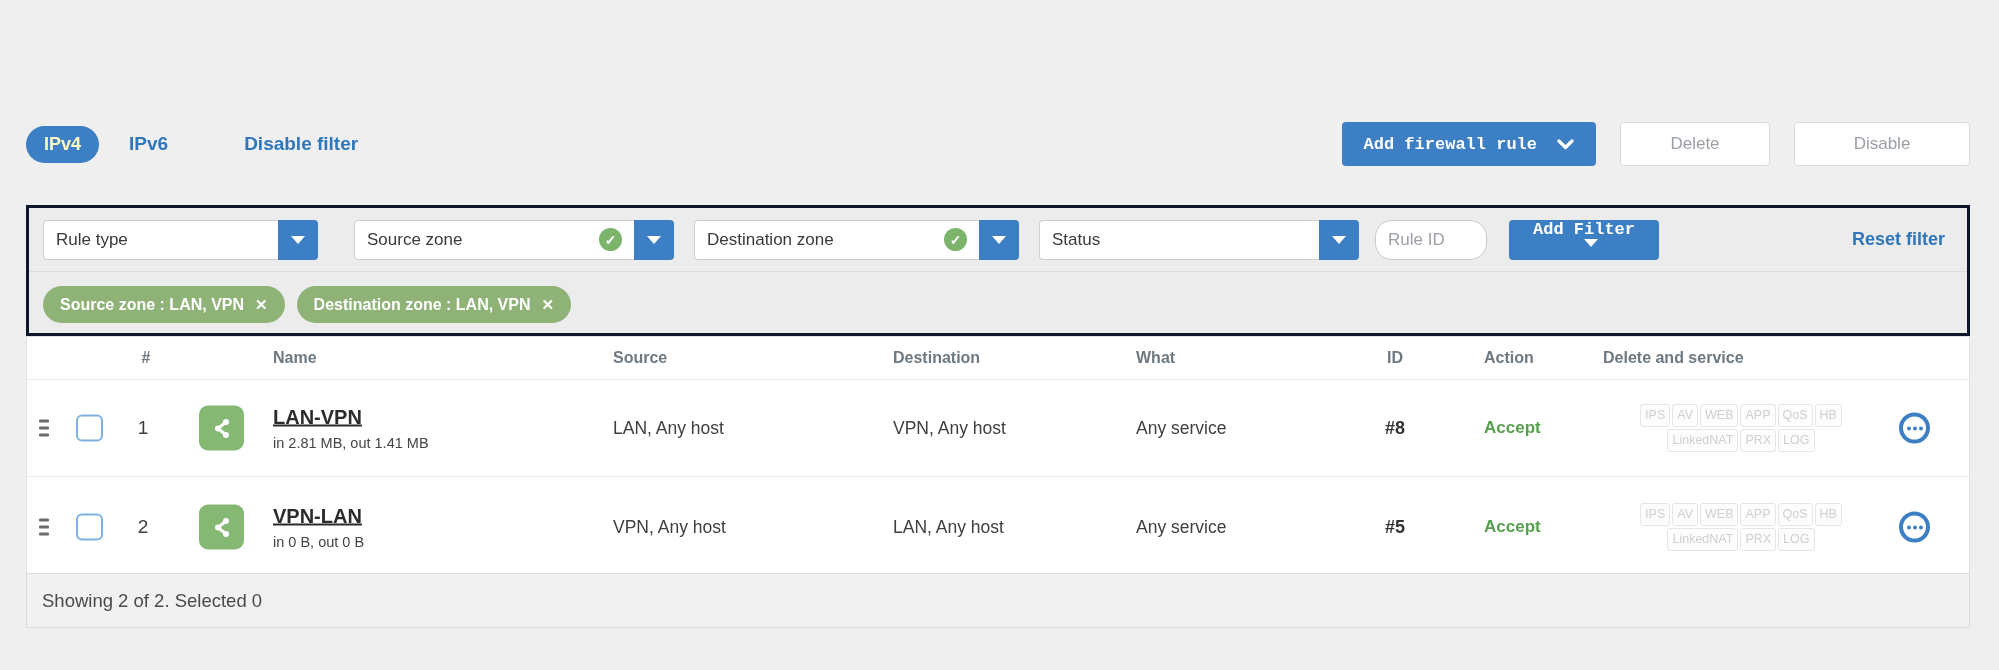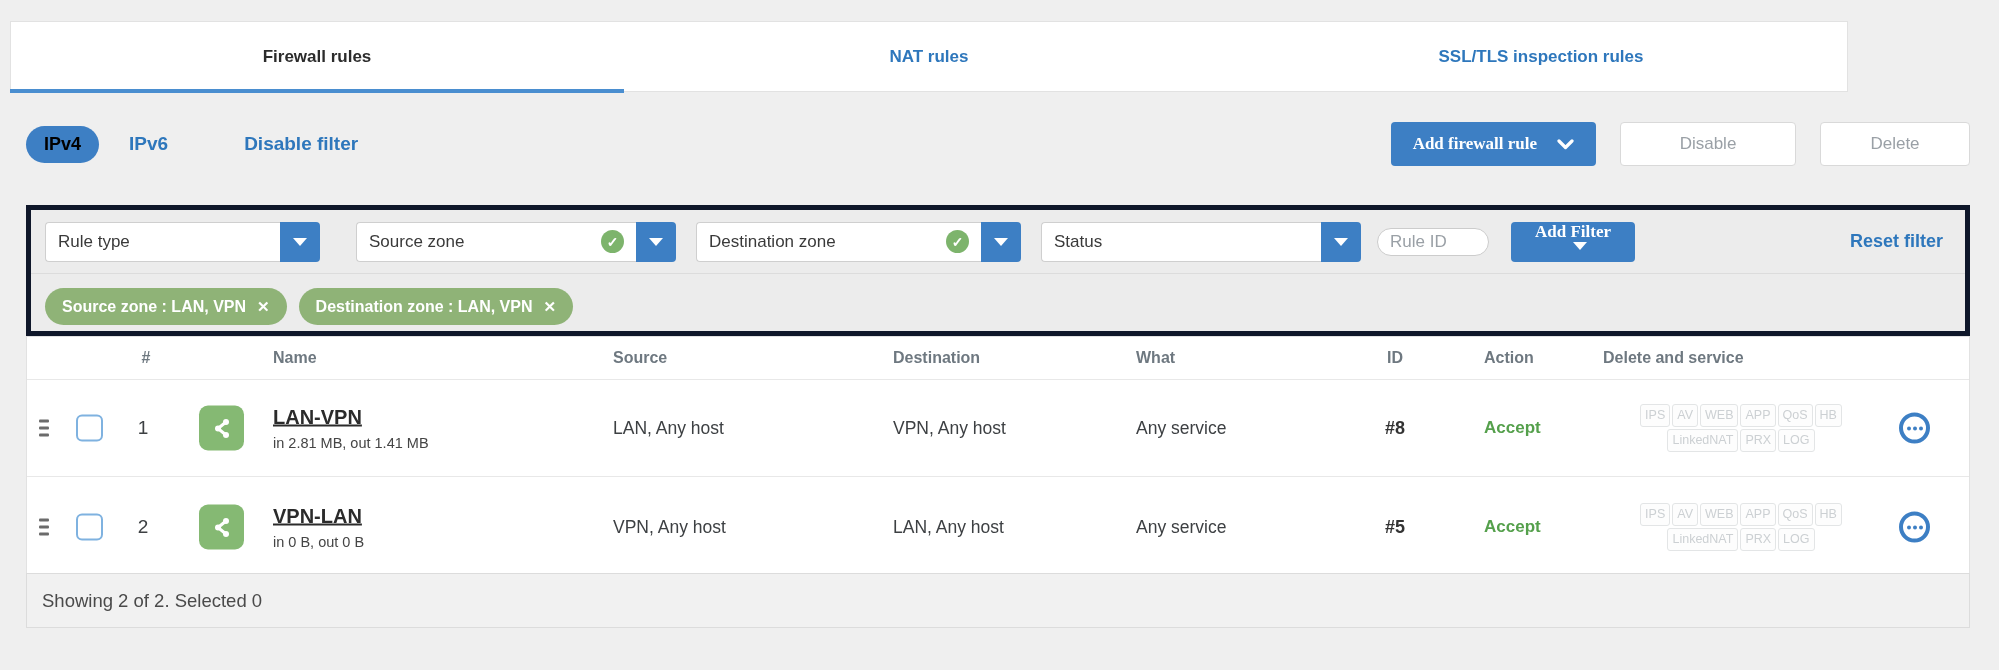--- a/index.html
+++ b/index.html
@@ -13,39 +13,39 @@
             background:#ffffff; border:1px solid #e2e2e2; display:flex; }
   .tab { flex:1; display:flex; align-items:center; justify-content:center;
          font-size:17px; font-weight:bold; color:#2e77bc; cursor:pointer; position:relative; }
   .tab.active { color:#2c2c2c; }
   .tab.active::after { content:""; position:absolute; left:-1px; right:-1px; bottom:-2px;
                        height:4px; background:#4a8ed0; }
 
   
   .actions { position:absolute; left:26px; top:122px; width:1944px; height:44px;
              display:flex; align-items:center; }
-  .ipv4-pill { background:#3d7fc4; color:#000000; font-weight:bold; font-size:18px;
+  .ipv4-pill { background:#3d7fc4; color:#fef9c3; font-weight:bold; font-size:18px;
                height:37px; padding:0 18px; border-radius:19px; display:flex;
                align-items:center; cursor:pointer; }
   .ipv6-link { color:#2e77bc; font-weight:bold; font-size:19px; margin-left:30px; cursor:pointer; }
   .disable-filter-link { color:#2e77bc; font-weight:bold; font-size:19px; margin-left:76px; cursor:pointer; }
   .spacer { flex:1; }
   .btn-primary { background:#3d7fc4; color:#fff; border:none; border-radius:4px;
                  height:44px; padding:0 22px; font-size:17px; font-weight:600;
-                 font-family:Liberation Serif, serif; display:flex; align-items:center; cursor:pointer; }
+                 font-family:Liberation Mono, monospace; display:flex; align-items:center; cursor:pointer; }
   .btn-primary .chev { margin-left:20px; display:flex; }
   .btn-ghost { background:#fff; border:1px solid #d9d9d9; border-radius:4px;
                color:#9aa0a6; font-size:17px; font-family:inherit; height:44px;
                display:flex; align-items:center; justify-content:center; cursor:pointer; }
   .btn-disable { width:176px; margin-left:24px; }
   .btn-delete  { width:150px; margin-left:24px; }
 
   
   .filter-panel { position:absolute; left:26px; top:205px; width:1944px; height:131px;
-                  background:#ececec; border:5px solid #0f172a; }
+                  background:#ececec; border:3px solid #0f172a; }
   .filter-row { height:64px; border-bottom:1px solid #dcdcdc; display:flex;
                 align-items:center; padding:0 14px; }
   .dd { display:flex; height:40px; cursor:pointer; }
   .dd-field { background:#fff; border:1px solid #cfcfcf; border-right:none;
               border-radius:4px 0 0 4px; display:flex; align-items:center;
               padding:0 12px; font-size:17px; color:#3a3a3a; }
   .dd-field .flabel { flex:1; }
   .dd-check { width:23px; height:23px; border-radius:50%; background:#7db46c; color:#fff;
               font-size:14px; font-weight:bold; display:flex; align-items:center;
               justify-content:center; margin-left:10px; }
@@ -53,21 +53,21 @@
             display:flex; align-items:center; justify-content:center; }
   .tri-down { width:0; height:0; border-left:7px solid transparent;
               border-right:7px solid transparent; border-top:8px solid #fff; }
   .dd-ruletype .dd-field { width:235px; }
   .dd-srczone  .dd-field { width:280px; }
   .dd-dstzone  .dd-field { width:285px; }
   .dd-status   .dd-field { width:280px; }
   .dd { margin-right:16px; }
   .dd-ruletype { margin-right:36px; }
   .dd-dstzone  { margin-left:4px; margin-right:20px; }
-  .rule-id-input { width:112px; height:28px; border:1px solid #ccc; border-radius:17px;
+  .rule-id-input { width:112px; height:40px; border:1px solid #ccc; border-radius:17px;
                    font-size:17px; font-family:inherit; color:#3a3a3a; padding:0 12px;
                    background:#fff; }
   .rule-id-input::placeholder { color:#9aa0a6; }
   .btn-addfilter { margin-left:22px; height:40px; padding:0 24px;flex-direction:column; }
   .btn-addfilter .chev2 { margin-left:14px; }
   .reset-filter-link { margin-left:auto; margin-right:8px; color:#2e77bc;
                        font-weight:bold; font-size:18px; cursor:pointer; }
 
   .chip-row { height:65px; display:flex; align-items:center; padding:0 14px; gap:12px; }
   .chip { background:#8fb377; color:#fff; height:37px; border-radius:19px;
@@ -122,41 +122,36 @@
   
   .table-footer { position:absolute; left:26px; top:573px; width:1944px; height:55px;
                   background:#f1f1f1; border:1px solid #dcdcdc; display:flex;
                   align-items:center; padding:14px 15px; font-size:18.5px; color:#4a4a4a; }
 </style>
 </head>
 <body>
 
 <div id="app">
 
-  <div class="tabbar">
-    <div class="tab active">Firewall rules</div>
-    <div class="tab">NAT rules</div>
-    <div class="tab">SSL/TLS inspection rules</div>
-  </div>
 
   <div class="actions">
     <div class="ipv4-pill">IPv4</div>
     <div class="ipv6-link">IPv6</div>
     <div class="disable-filter-link">Disable filter</div>
     <div class="spacer"></div>
     <button class="btn-primary">
       <span>Add firewall rule</span>
       <span class="chev">
         <svg width="17" height="11" viewBox="0 0 17 11">
           <polyline points="2,2 8.5,8.5 15,2" fill="none" stroke="#ffffff" stroke-width="3.2" stroke-linecap="round" stroke-linejoin="round"></polyline>
         </svg>
       </span>
     </button>
+    <button class="btn-ghost btn-delete">Delete</button>
     <button class="btn-ghost btn-disable">Disable</button>
-    <button class="btn-ghost btn-delete">Delete</button>
   </div>
 
   <div class="filter-panel">
     <div class="filter-row">
 
       <div class="dd dd-ruletype">
         <div class="dd-field">
           <span class="flabel">Rule type</span>
         </div>
         <div class="dd-btn">

